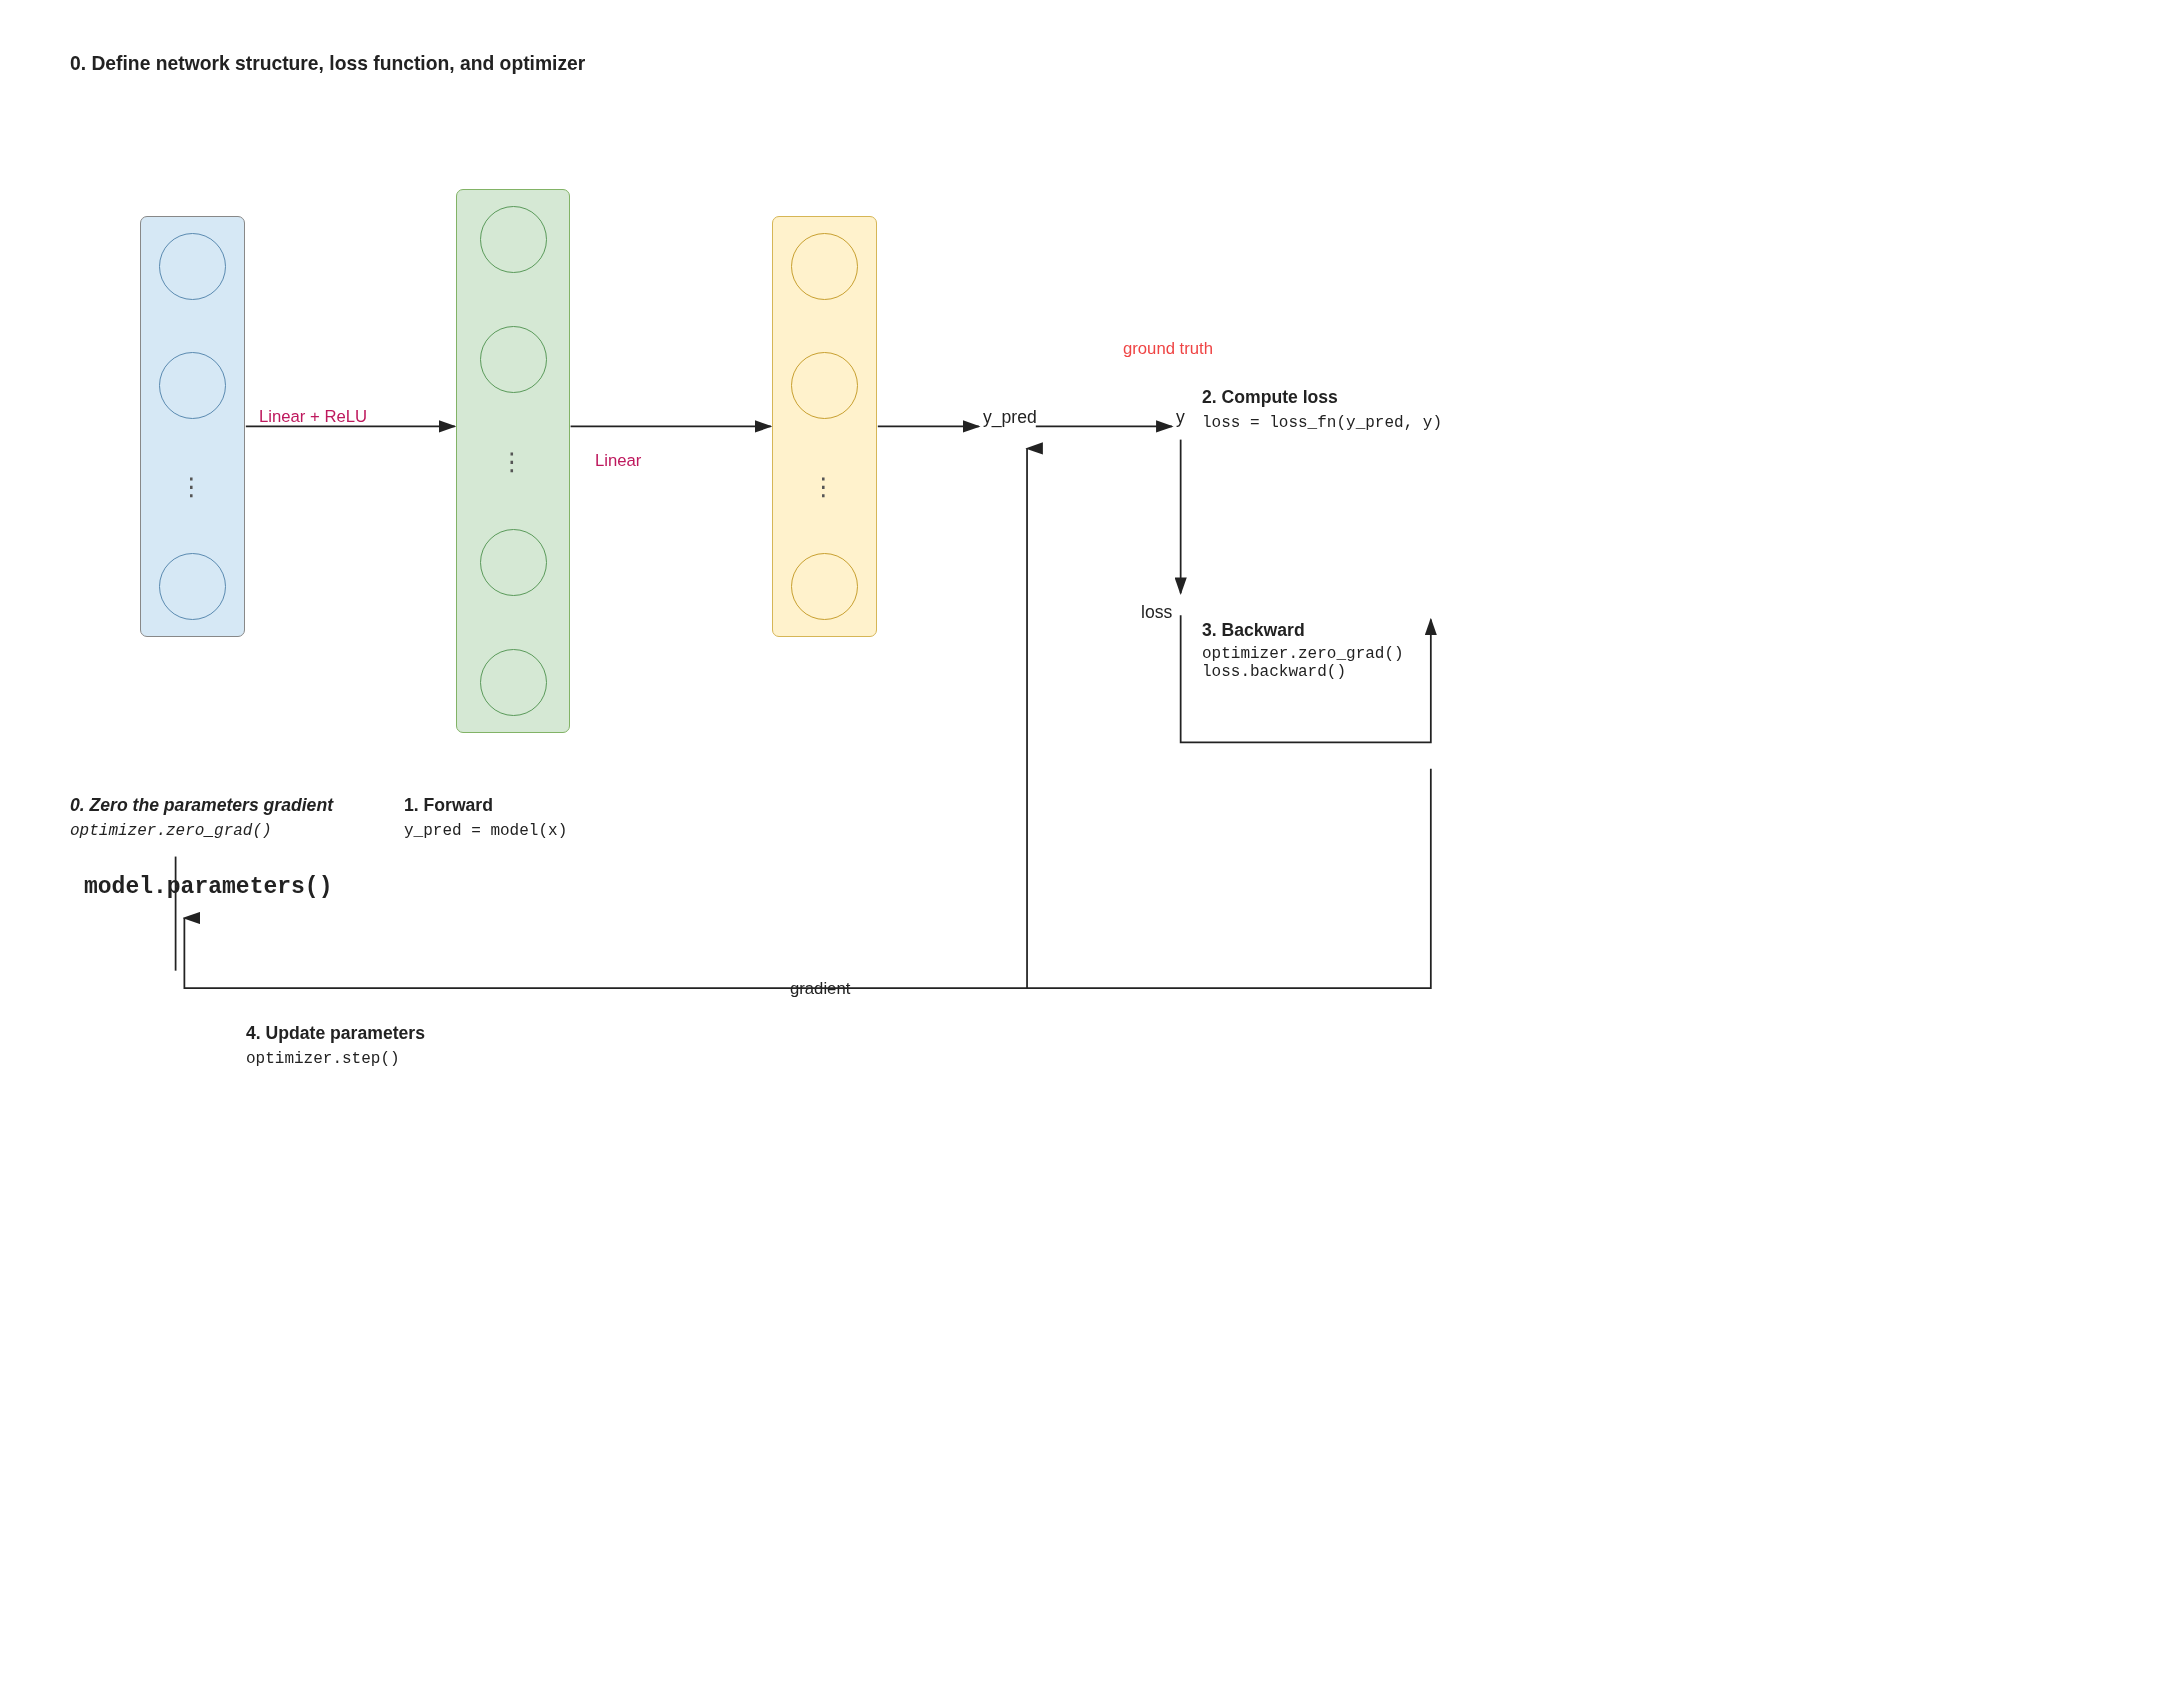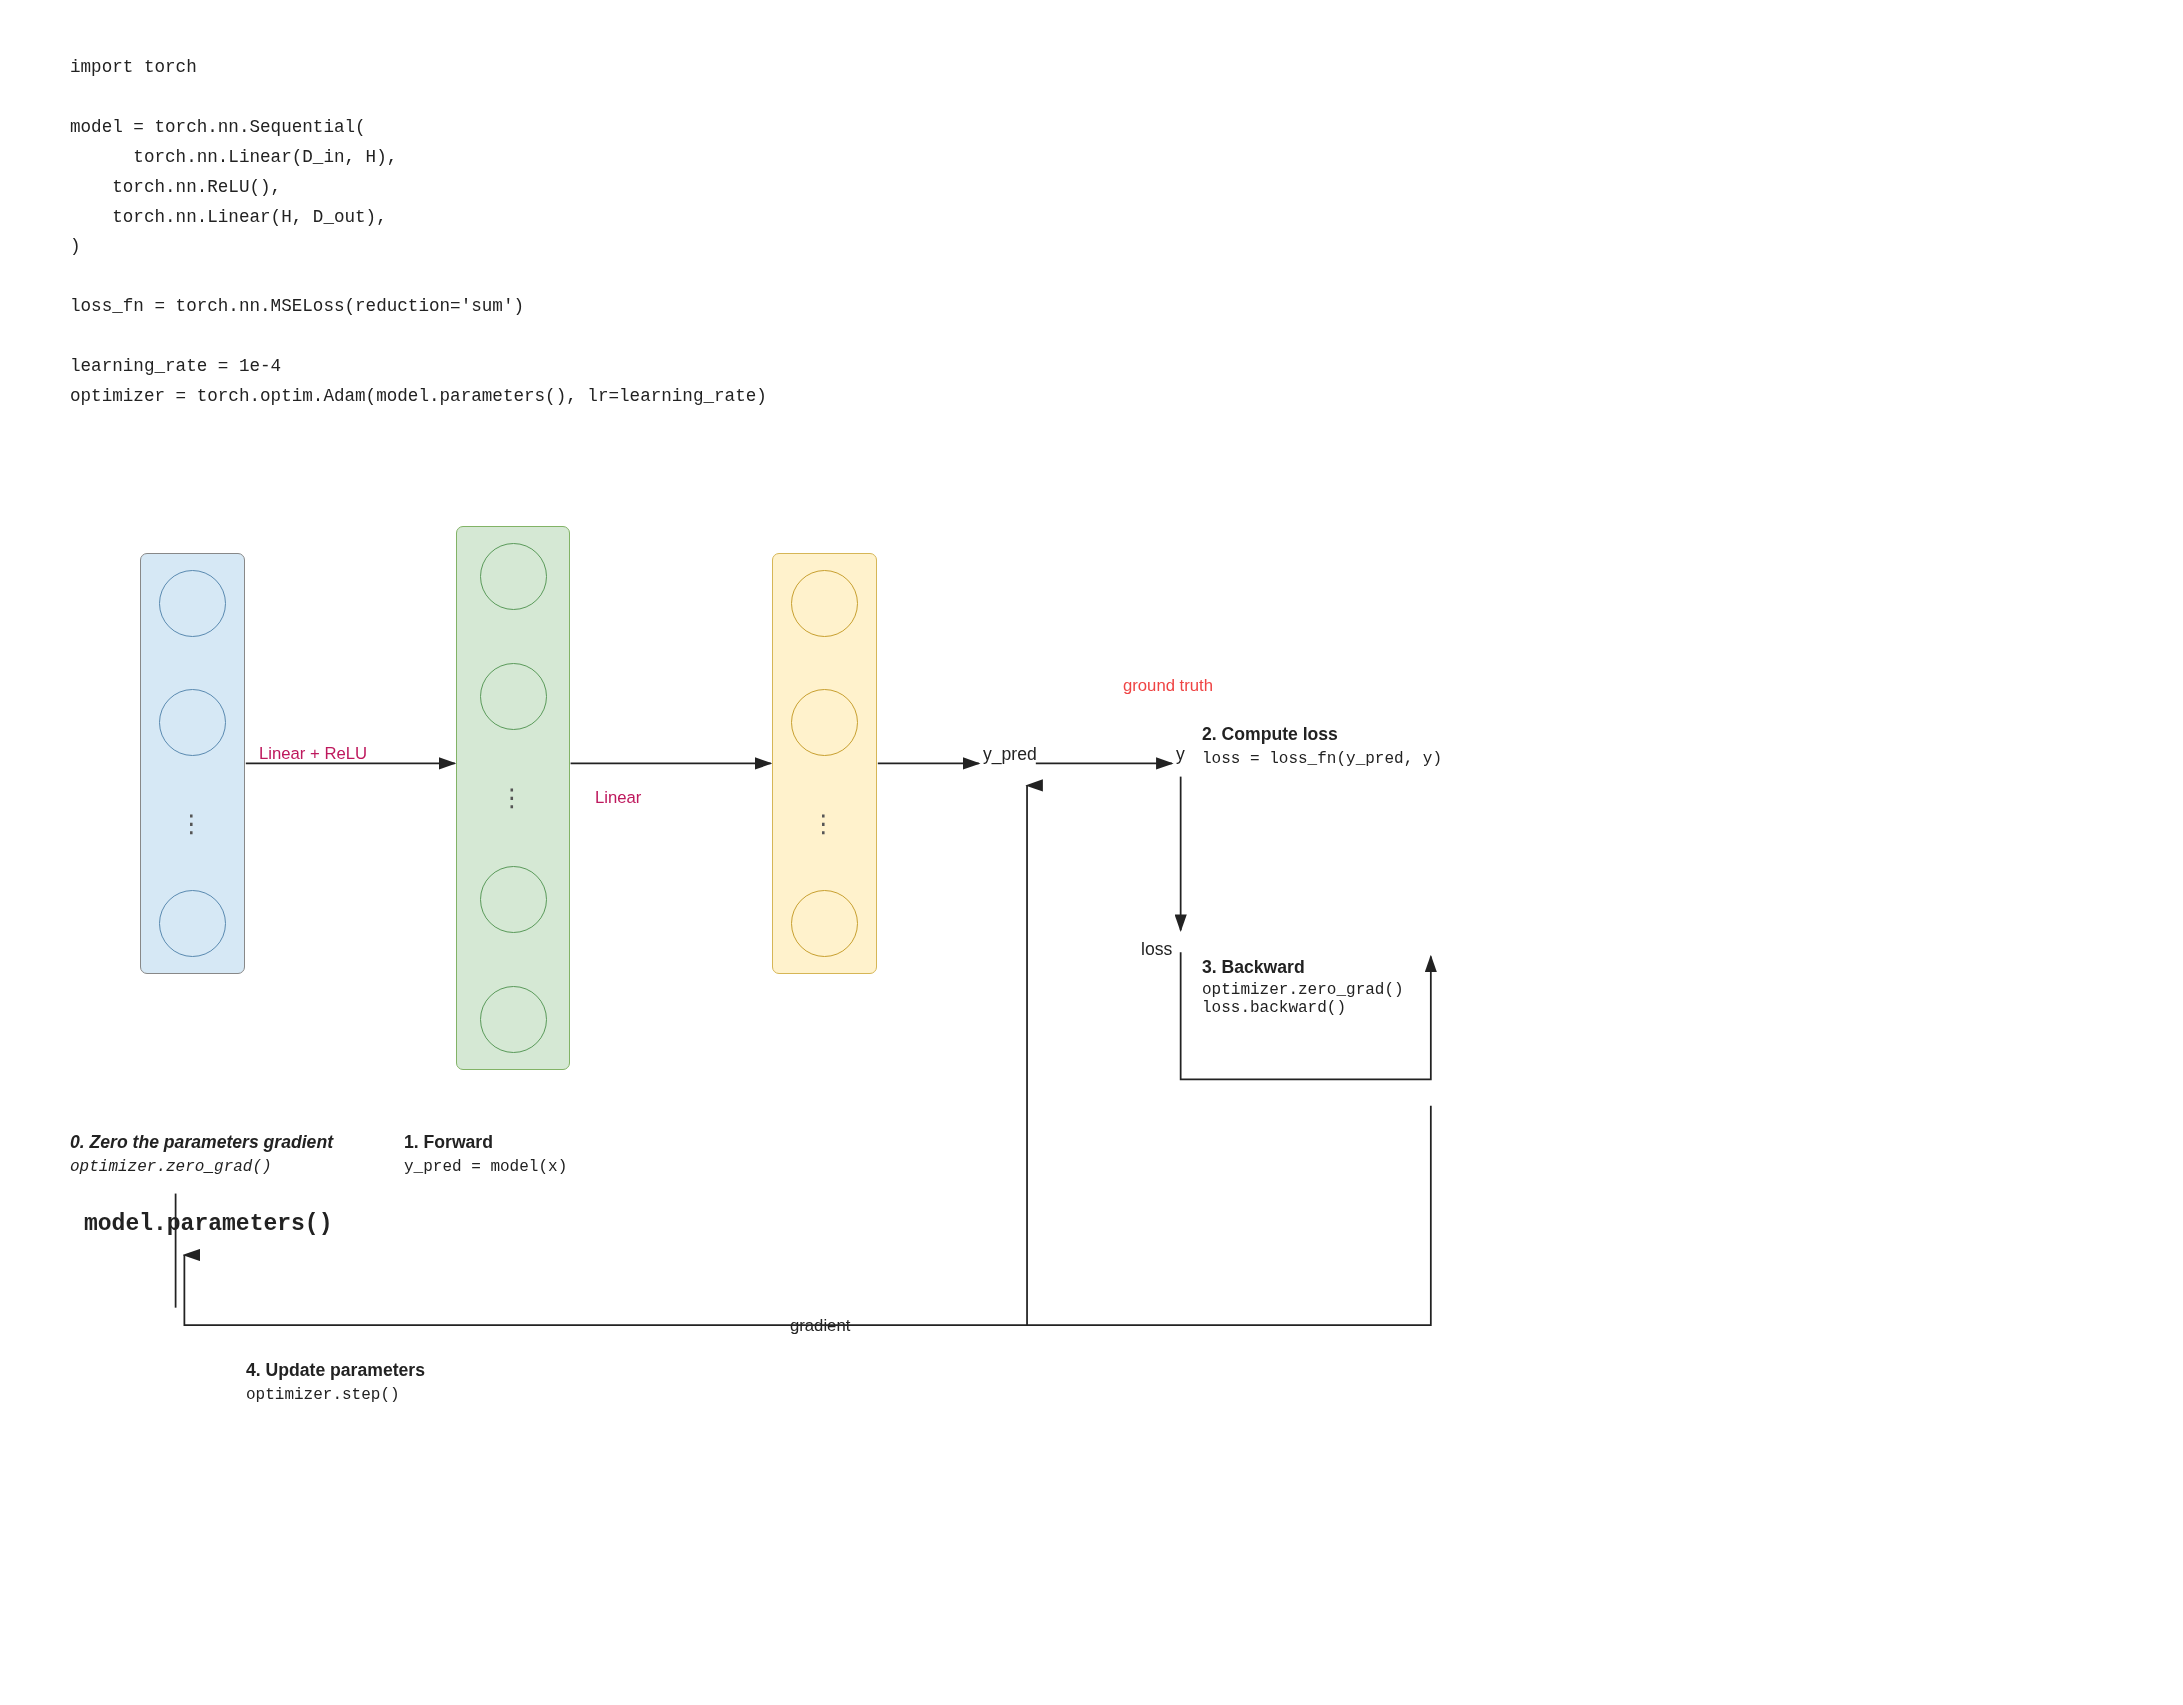--- a/index.html
+++ b/index.html
@@ -142,32 +142,21 @@
       font-size: 23px;
       font-weight: bold;
     }
   </style>
 </head>
 <body>
 
 <div class="page">
 
   <div class="code-section">
-    <div class="code-block">import torch
-
-model = torch.nn.Sequential(
-      torch.nn.Linear(D_in, H),
-    torch.nn.ReLU(),
-    torch.nn.Linear(H, D_out),
-)
-
-loss_fn = torch.nn.MSELoss(reduction='sum')
-
-learning_rate = 1e-4
-optimizer = torch.optim.Adam(model.parameters(), lr=learning_rate)</div>
+    <div class="code-title">0. Define network structure, loss function, and optimizer</div>
   </div>
 
   <div class="diagram-section">
 
 
     <div class="nn-box nn-box-input" style="position:absolute; top:88px; left:70px;">
       <div class="neuron neuron-input"></div>
       <div class="neuron neuron-input"></div>
       <div class="dots">⋮</div>
       <div class="neuron neuron-input"></div>

